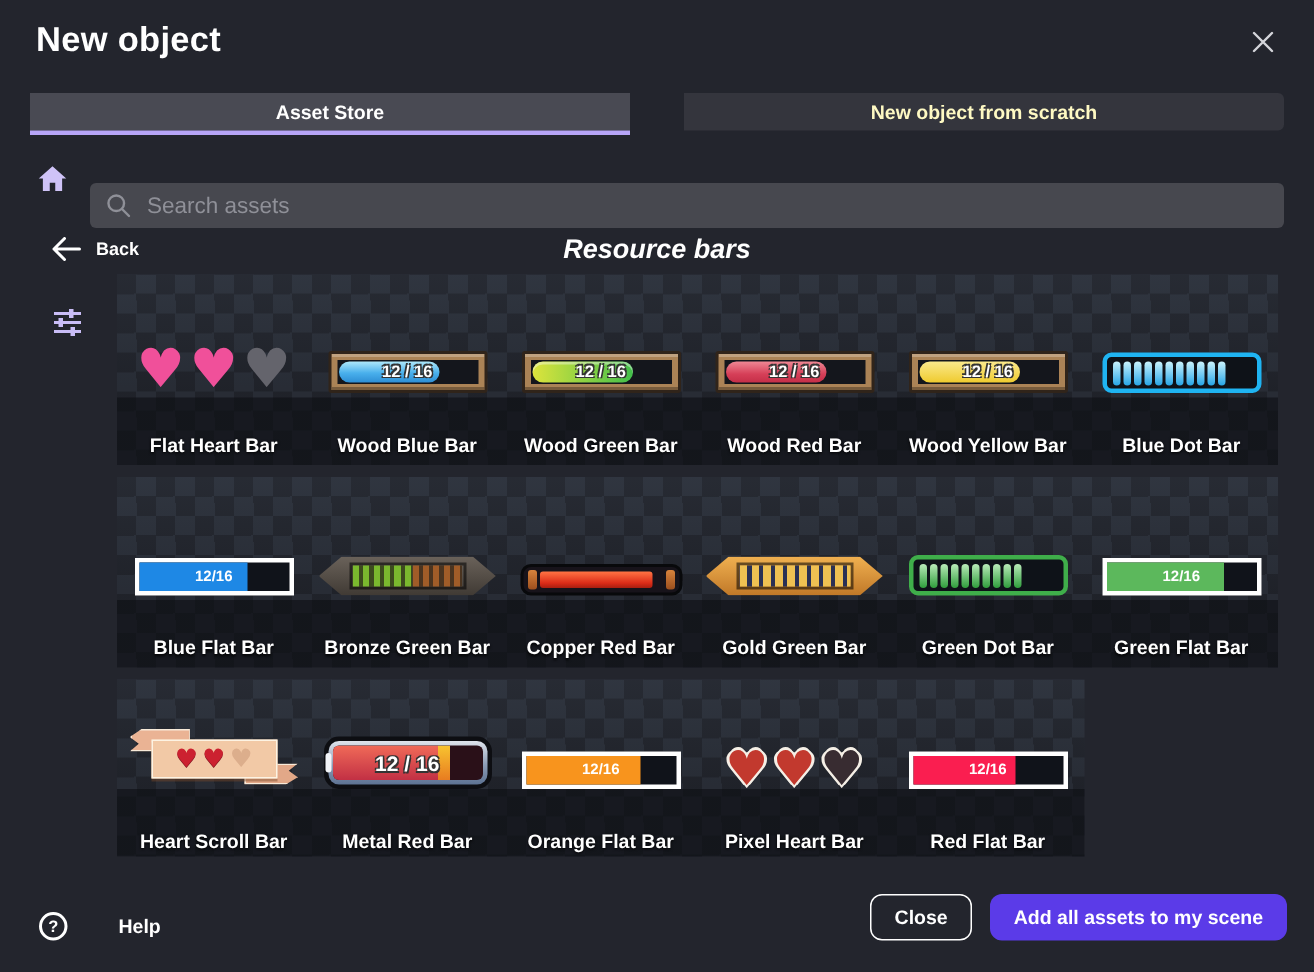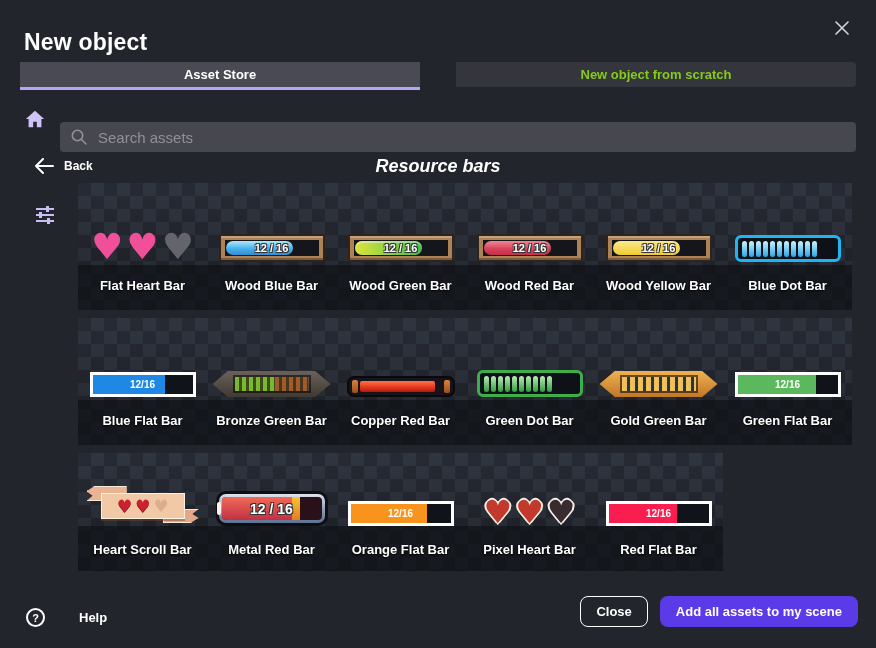--- a/index.html
+++ b/index.html
@@ -4,30 +4,30 @@
 <style>
   * { margin:0; padding:0; box-sizing:border-box; }
   html,body { width:876px; height:648px; }
   body {
     font-family:"Liberation Sans","DejaVu Sans",sans-serif;
     background:#23252d; color:#fff; overflow:hidden;
   }
   .dialog { position:relative; width:876px; height:648px; background:#23252d; }
 
   
-  .title { position:absolute; top:29px; left:24px; font-size:23px; font-weight:bold; letter-spacing:.2px; }
+  .title { position:absolute; top:13px; left:24px; font-size:23px; font-weight:bold; letter-spacing:.2px; }
   .close-x { position:absolute; top:16px; right:22px; width:24px; height:24px; cursor:pointer;
              display:flex; align-items:center; justify-content:center; }
 
   
   .tabs { position:absolute; top:62px; left:20px; width:836px; height:25px; display:flex;gap:36px; }
   .tab { flex:1; display:flex; align-items:center; justify-content:center;
          font-size:13px; font-weight:bold; cursor:pointer; position:relative; }
   .tab.active { background:#494a53; color:#fff; }
-  .tab.inactive { background:#34353d; color:#84cc16; border-radius:0 4px 4px 0; }
+  .tab.inactive { background:#34353d; color:#fef9c3; border-radius:0 4px 4px 0; }
   .tab.active::after { content:""; position:absolute; left:0; right:0; bottom:-3px; height:3px; background:#b7a5f7; }
 
   
   .search-row { position:absolute; top:104px; left:24px; width:832px; height:30px; display:flex; align-items:center; }
   .home-btn { width:22px; height:22px; margin-right:14px; cursor:pointer; flex:none; }
   .search-box { flex:1; height:30px; background:#47484f; border-radius:4px; display:flex; align-items:center; padding:0 10px; cursor:text;margin-top:36px; }
   .search-box .ph { color:#8f9098; font-size:15px; margin-left:10px; }
 
   
   .back-btn { position:absolute; top:158px; left:34px; display:flex; align-items:center; gap:10px; cursor:pointer; z-index:3; }
@@ -45,21 +45,21 @@
   .row.r6 { width:774px; height:127px; }
   .row.r5 { width:645px; height:118px; }
   .row::before { content:""; position:absolute; inset:0; pointer-events:none;
                  background:linear-gradient(180deg, rgba(140,160,180,0.04), rgba(0,0,0,0.10) 60%); }
   .row::after { content:""; position:absolute; left:0; right:0; bottom:0; height:45px;
                 background:rgba(13,15,20,0.62); pointer-events:none; }
   .tile { width:129px; height:100%; position:relative; z-index:1; cursor:pointer;
           display:flex; flex-direction:column; }
   .preview { height:82px; display:flex; align-items:flex-end; justify-content:center; padding-bottom:3px; }
   .row.r5 .preview { height:76px; }
-  .tile .name { text-align:center; font-size:13px; font-weight:bold; padding-top:13px;
+  .tile .name { text-align:center; font-size:13px; font-weight:bold; padding-top:24px;
                 color:#fff; text-shadow:0 1px 2px #000; }
 
   
   .hearts { display:flex; gap:3px; font-family:"DejaVu Sans",sans-serif; }
   .hearts .h { font-size:36px; line-height:30px; }
   .h-pink { color:#f0509a; }
   .h-gray { color:#64646c; }
   .pixel-hearts .h { font-size:32px; line-height:28px;
     text-shadow:-2px 0 0 #f5efe6, 2px 0 0 #f5efe6, 0 -2px 0 #f5efe6, 0 2px 0 #f5efe6; }
   .h-red { color:#c2392e; }
@@ -323,45 +323,45 @@
               <span class="red"></span>
               <span class="notch"></span>
               <span class="cap"></span>
             </div>
         </div>
         <div class="name">Copper Red Bar</div>
       </div>
 
       <div class="tile">
         <div class="preview">
-          <div class="dotbar green">
-            <span class="dot g"></span>
-              <span class="dot g"></span>
-              <span class="dot g"></span>
-              <span class="dot g"></span>
-            <span class="dot g"></span>
-              <span class="dot g"></span>
-              <span class="dot g"></span>
-              <span class="dot g"></span>
-            <span class="dot g"></span>
-              <span class="dot g"></span>
-          </div>
-        </div>
-        <div class="name">Green Dot Bar</div>
-      </div>
-
-      <div class="tile">
-        <div class="preview">
           <div class="arrowbar gold">
               <div class="stripes">
             <span class="seg seg-goldnavy"></span>
           </div>
             </div>
         </div>
         <div class="name">Gold Green Bar</div>
+      </div>
+
+      <div class="tile">
+        <div class="preview">
+          <div class="dotbar green">
+            <span class="dot g"></span>
+              <span class="dot g"></span>
+              <span class="dot g"></span>
+              <span class="dot g"></span>
+            <span class="dot g"></span>
+              <span class="dot g"></span>
+              <span class="dot g"></span>
+              <span class="dot g"></span>
+            <span class="dot g"></span>
+              <span class="dot g"></span>
+          </div>
+        </div>
+        <div class="name">Green Dot Bar</div>
       </div>
 
       <div class="tile">
         <div class="preview">
           <div class="flatbar">
               <div class="fill fill-fgreen"></div>
             <span class="bar-text">12/16</span>
           </div>
         </div>
         <div class="name">Green Flat Bar</div>

